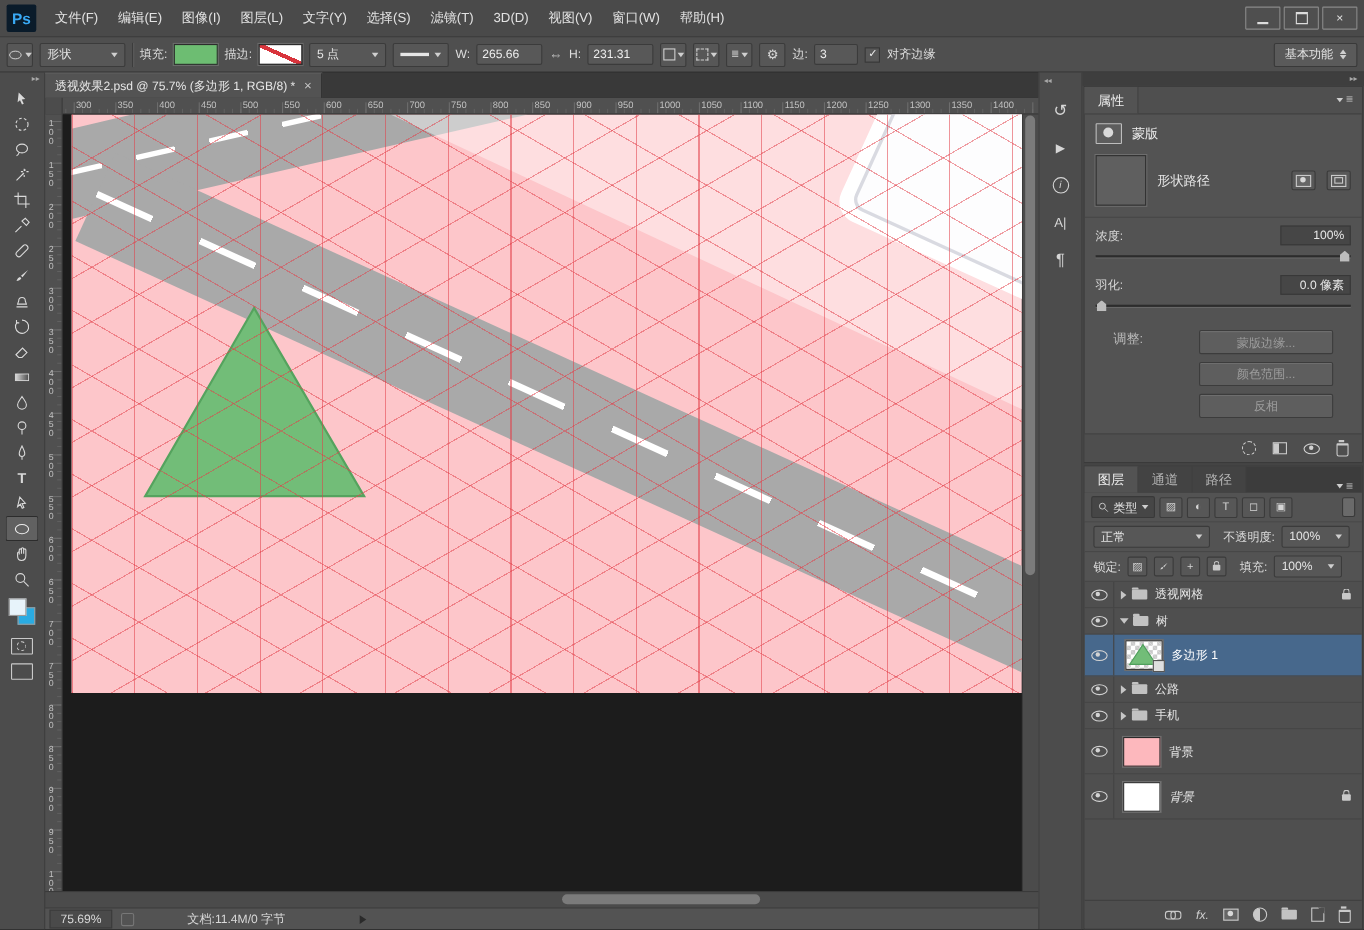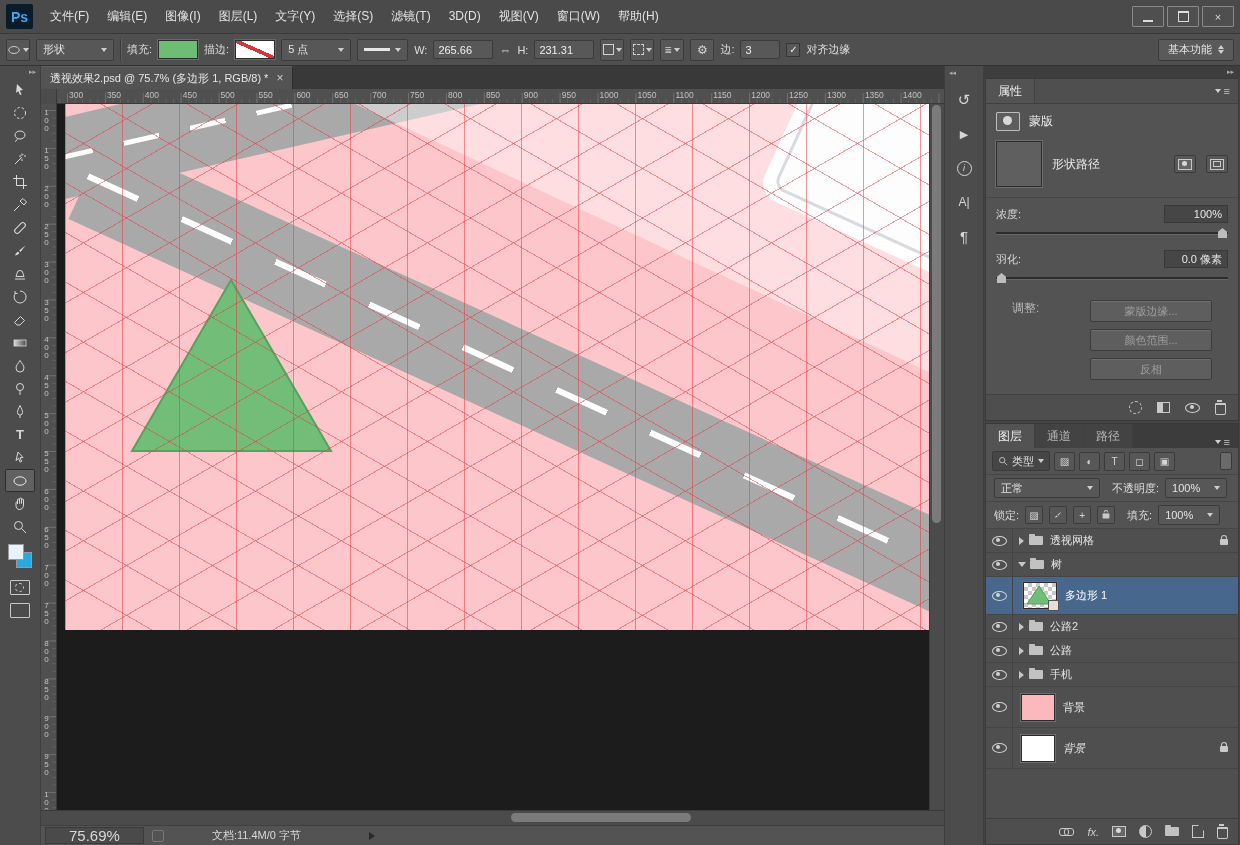--- a/index.html
+++ b/index.html
@@ -80,21 +80,21 @@
   .phone{position:absolute;left:787px;top:-120px;width:420px;height:230px;background:#fff;border-radius:20px;transform:rotate(24.5deg);transform-origin:0 0;z-index:3;}
   .phone-screen{position:absolute;inset:12px;border:3px solid rgba(210,212,220,.85);border-radius:12px;background:#fdfdfe;}
   .road{position:absolute;left:40px;top:35px;width:1100px;height:88px;background:#a9a9a9;transform:rotate(24.5deg);transform-origin:0 0;z-index:4;}
   .road-dash{position:absolute;left:0;right:0;top:38px;height:6px;background:repeating-linear-gradient(90deg,#fff 0 55px,transparent 55px 103px);}
   .tree{position:absolute;left:65px;top:174px;z-index:5;}
   .vscroll{width:14px;background:#4b4b4b;border-left:1px solid #3a3a3a;position:relative;flex:0 0 auto;}
   .vthumb{position:absolute;left:2px;top:1px;width:9px;height:418px;background:#7b7b7b;border-radius:5px;}
   .hscroll{height:14px;background:#4b4b4b;border-top:1px solid #3a3a3a;position:relative;flex:0 0 auto;}
   .hthumb{position:absolute;top:2px;left:470px;width:180px;height:9px;background:#7b7b7b;border-radius:5px;}
   .statusbar{height:19px;background:#535353;border-top:1px solid #404040;display:flex;align-items:center;gap:8px;padding:0 4px;font-size:11px;color:#d9d9d9;flex:0 0 auto;}
-  .zoombox{height:15px;background:#4a4a4a;border:1px solid #3b3b3b;display:flex;align-items:center;padding:0 23px;font-size:15px;}
+  .zoombox{height:15px;background:#4a4a4a;border:1px solid #3b3b3b;display:flex;align-items:center;padding:0 9px;font-size:11px;}
   .status-arrow{width:0;height:0;border-top:4px solid transparent;border-bottom:4px solid transparent;border-left:6px solid #1a1a1a;}
 
   
   .panel-strip{width:38px;background:#4c4c4c;border-left:1px solid #3f3f3f;border-right:1px solid #3f3f3f;display:flex;flex-direction:column;align-items:center;flex:0 0 auto;}
   .strip-head{font-size:7px;color:#a8a8a8;align-self:flex-start;margin:3px 0 6px 4px;}
   .strip-icon{width:28px;height:26px;margin:4px 0;display:flex;align-items:center;justify-content:center;color:#d6d6d6;font-size:15px;border-radius:2px;}
   .strip-icon .circ-i{width:13px;height:13px;border:1px solid #d6d6d6;border-radius:50%;font-size:9px;display:flex;align-items:center;justify-content:center;font-style:italic;}
   .strip-icon.charp{font-size:12px;letter-spacing:0;}
 
   
@@ -650,28 +650,20 @@
             <span style="width:10px"></span>
             <div class="lthumb checker">
               <svg width="30" height="23" style="display:block">
                   <polygon points="15,3 3,21 27,21" fill="#72bd78" stroke="#4f9f5c"></polygon>
                 </svg>
               <span class="shape-badge"></span>
             </div>
             <span class="lname" style="color:#fff">多边形 1</span>
           </div>
 
-          <div class="lrow h24">
-            <span class="eyec">
-                <span class="icon-eye"></span>
-              </span>
-            <span class="tri-r"></span>
-            <span class="icon-folder"></span>
-            <span class="lname">公路2</span>
-          </div>
 
           <div class="lrow h24">
             <span class="eyec">
                 <span class="icon-eye"></span>
               </span>
             <span class="tri-r"></span>
             <span class="icon-folder"></span>
             <span class="lname">公路</span>
           </div>
 

